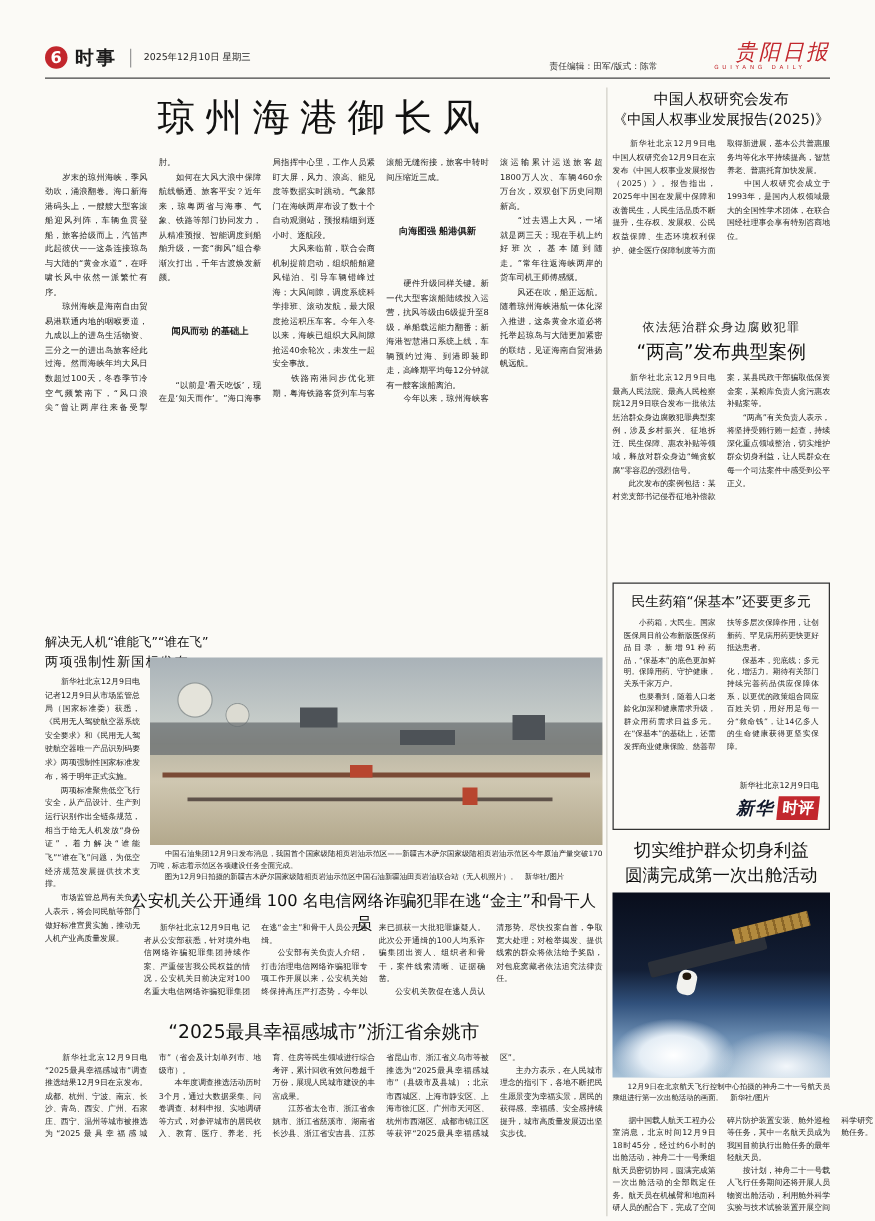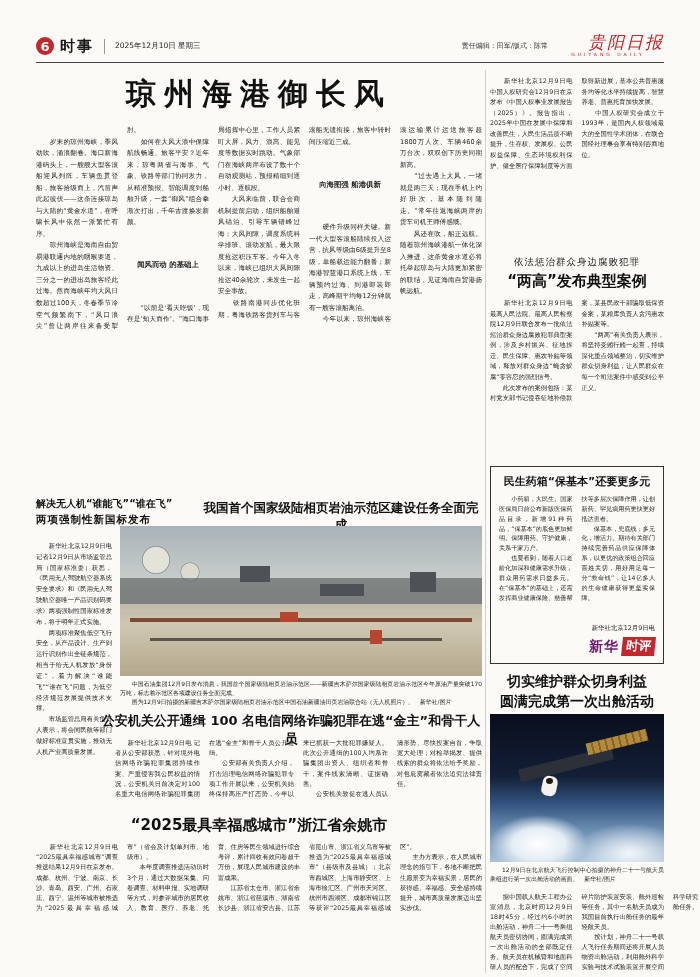--- a/index.html
+++ b/index.html
@@ -9,43 +9,43 @@
 
   
   .hdr{position:absolute;left:36px;right:36px;top:30px;height:32px;border-bottom:1px solid #444;
        display:flex;align-items:center;justify-content:space-between;}
   .hdr-left{display:flex;align-items:center;gap:6px;}
   .pgnum{width:18px;height:18px;border-radius:50%;background:#c2272d;color:#fff;font-weight:bold;
          font-size:13px;display:flex;align-items:center;justify-content:center;}
   .section{font-size:15px;font-weight:900;letter-spacing:2px;color:#1a1a1a;}
   .hdiv{width:1px;height:15px;background:#999;margin:0 4px;}
   .date{font-size:7.5px;color:#222;}
-  .hdr-right{display:flex;align-items:center;gap:4px;}
+  .hdr-right{display:flex;align-items:flex-end;gap:26px;}
   .editors{font-size:7px;color:#333;}
   .masthead{display:flex;flex-direction:column;align-items:center;line-height:1;}
   .mast-name{font-family:"DejaVu Serif",serif;font-weight:400;font-style:italic;
              font-size:17px;color:#c2272d;letter-spacing:2px;margin-left:36px;}
   .mast-sub{font-size:4.5px;color:#c2272d;letter-spacing:3px;margin-top:2px;}
 
   
   .colbody{column-gap:9px;text-align:justify;white-space:pre-line;color:#1c1c1c;}
   .tiny{font-size:6.6px;line-height:1.75;}
   .caption{font-size:5.9px;line-height:1.55;text-align:justify;white-space:pre-line;color:#222;}
-  .hl{font-weight:700;color:#111;}
+  .hl{font-weight:400;color:#111;}
   .center{text-align:center;}
   .subhead{font-weight:900;text-align:center;font-size:7.4px;margin:19px 0;break-inside:avoid;}
   .kicker{font-size:9.5px;letter-spacing:1px;text-align:center;color:#222;}
 
   .vrule{position:absolute;left:485px;top:70px;height:903px;border-left:1px solid #d2cfc8;}
 
   
   .cbox{position:absolute;left:490px;top:466px;width:174px;height:198px;border:1px solid #333;
         box-sizing:border-box;padding:7px 8px 5px 8px;}
   .badge-row{display:flex;justify-content:flex-end;align-items:center;gap:3px;margin-top:4px;}
-  .badge-xinhua{color:#701a75;font-weight:900;font-size:14px;letter-spacing:1px;}
+  .badge-xinhua{color:#0f172a;font-weight:900;font-style:italic;font-size:14px;letter-spacing:1px;}
   .badge-shiping{background:#c2272d;color:#fff;font-weight:900;font-size:12.5px;
                  padding:1px 4px;transform:skewX(-6deg);}
   .dateline{font-size:6.4px;text-align:right;color:#1c1c1c;margin-top:2px;}
 
   
   .photo{position:absolute;overflow:hidden;}
   .oil{background:
        radial-gradient(22px 22px at 36px 34px, #e4e3da 58%, #8f9696 62%, transparent 66%),
        radial-gradient(15px 15px at 70px 46px, #dcdbd2 56%, #8f9696 62%, transparent 66%),
        linear-gradient(180deg,#a9b2b8 0%,#c6ccc9 34%,#b9b5a4 46%,#cfc7b1 66%,#b3a88c 100%);}
@@ -101,28 +101,27 @@
 　　铁路南港同步优化班期，粤海铁路客货列车与客滚船无缝衔接，旅客中转时间压缩近三成。</div>
       <div class="subhead">向海图强 船港俱新</div>
       <div>　　硬件升级同样关键。新一代大型客滚船陆续投入运营，抗风等级由6级提升至8级，单船载运能力翻番；新海港智慧港口系统上线，车辆预约过海、到港即装即走，高峰期平均每12分钟就有一艘客滚船离泊。
 　　今年以来，琼州海峡客滚运输累计运送旅客超1800万人次、车辆460余万台次，双双创下历史同期新高。
 　　“过去遇上大风，一堵就是两三天；现在手机上约好班次，基本随到随走。”常年往返海峡两岸的货车司机王师傅感慨。
 　　风还在吹，船正远航。随着琼州海峡港航一体化深入推进，这条黄金水道必将托举起琼岛与大陆更加紧密的联结，见证海南自贸港扬帆远航。</div>
     </div>
   </div>
 
   <div class="abs" style="left:36px;top:497px;width:160px;">
-    <div class="hl" style="font-size:10px;line-height:1.45;">解决无人机“谁能飞”“谁在飞”</div>
+    <div class="hl" style="font-size:10px;line-height:1.45;margin-top:11px;">解决无人机“谁能飞”“谁在飞”</div>
     <div class="hl" style="font-size:10.5px;line-height:1.45;letter-spacing:1px;">两项强制性新国标发布</div>
   </div>
   <div class="abs colbody" style="left:36px;top:541px;width:76px;height:268px;column-count:1;font-size:6.3px;line-height:1.72;">　　新华社北京12月9日电 记者12月9日从市场监管总局（国家标准委）获悉，《民用无人驾驶航空器系统安全要求》和《民用无人驾驶航空器唯一产品识别码要求》两项强制性国家标准发布，将于明年正式实施。
 　　两项标准聚焦低空飞行安全，从产品设计、生产到运行识别作出全链条规范，相当于给无人机发放“身份证”，着力解决“谁能飞”“谁在飞”问题，为低空经济规范发展提供技术支撑。
 　　市场监管总局有关负责人表示，将会同民航等部门做好标准宣贯实施，推动无人机产业高质量发展。</div>
 
-  <div class="abs hl center" style="left:200px;top:500px;width:282px;font-size:12.5px;">我国首个国家级陆相页岩油示范区建设任务全面完成</div>
   <div class="photo oil" style="left:120px;top:526px;width:362px;height:150px;">
     <div class="op-band"></div>
     <div class="op-unit" style="left:120px;top:40px;width:30px;height:16px;"></div>
     <div class="op-unit" style="left:200px;top:58px;width:44px;height:12px;"></div>
     <div class="op-unit" style="left:290px;top:46px;width:26px;height:20px;"></div>
     <div class="op-rack"></div>
     <div class="op-rack2"></div>
     <div class="op-red" style="left:160px;top:86px;width:18px;height:10px;"></div>
     <div class="op-red" style="left:250px;top:104px;width:12px;height:14px;"></div>
   </div>
@@ -134,20 +133,22 @@
 　　公安部有关负责人介绍，打击治理电信网络诈骗犯罪专项工作开展以来，公安机关始终保持高压严打态势，今年以来已抓获一大批犯罪嫌疑人。此次公开通缉的100人均系诈骗集团出资人、组织者和骨干，案件线索清晰、证据确凿。
 　　公安机关敦促在逃人员认清形势、尽快投案自首，争取宽大处理；对检举揭发、提供线索的群众将依法给予奖励，对包庇窝藏者依法追究法律责任。</div>
 
   <div class="abs hl center" style="left:36px;top:816px;width:446px;font-size:15px;">“2025最具幸福感城市”浙江省余姚市</div>
   <div class="abs colbody" style="left:36px;top:842px;width:446px;height:130px;column-count:5;font-size:6.3px;line-height:1.62;">　　新华社北京12月9日电 “2025最具幸福感城市”调查推选结果12月9日在京发布。成都、杭州、宁波、南京、长沙、青岛、西安、广州、石家庄、西宁、温州等城市被推选为“2025最具幸福感城市”（省会及计划单列市、地级市）。
 　　本年度调查推选活动历时3个月，通过大数据采集、问卷调查、材料申报、实地调研等方式，对参评城市的居民收入、教育、医疗、养老、托育、住房等民生领域进行综合考评，累计回收有效问卷超千万份，展现人民城市建设的丰富成果。
 　　江苏省太仓市、浙江省余姚市、浙江省慈溪市、湖南省长沙县、浙江省安吉县、江苏省昆山市、浙江省义乌市等被推选为“2025最具幸福感城市”（县级市及县城）；北京市西城区、上海市静安区、上海市徐汇区、广州市天河区、杭州市西湖区、成都市锦江区等获评“2025最具幸福感城区”。
 　　主办方表示，在人民城市理念的指引下，各地不断把民生愿景变为幸福实景，居民的获得感、幸福感、安全感持续提升，城市高质量发展迈出坚实步伐。</div>
 
   <div class="abs" style="left:490px;top:70px;width:174px;">
+    <div class="hl center" style="font-size:12px;line-height:1.5;">中国人权研究会发布</div>
+    <div class="hl center" style="font-size:11.3px;line-height:1.5;">《中国人权事业发展报告(2025)》</div>
     <div class="colbody" style="column-count:2;height:134px;font-size:6.3px;line-height:1.68;margin-top:6px;">　　新华社北京12月9日电 中国人权研究会12月9日在京发布《中国人权事业发展报告（2025）》。报告指出，2025年中国在发展中保障和改善民生，人民生活品质不断提升，生存权、发展权、公民权益保障、生态环境权利保护、健全医疗保障制度等方面取得新进展，基本公共普惠服务均等化水平持续提高，智慧养老、普惠托育加快发展。
 　　中国人权研究会成立于1993年，是国内人权领域最大的全国性学术团体，在联合国经社理事会享有特别咨商地位。</div>
   </div>
 
   <div class="abs" style="left:490px;top:256px;width:174px;">
     <div class="kicker">依法惩治群众身边腐败犯罪</div>
     <div class="hl center" style="font-size:15px;margin-top:3px;">“两高”发布典型案例</div>
     <div class="colbody" style="column-count:2;height:152px;font-size:6.3px;line-height:1.68;margin-top:7px;">　　新华社北京12月9日电 最高人民法院、最高人民检察院12月9日联合发布一批依法惩治群众身边腐败犯罪典型案例，涉及乡村振兴、征地拆迁、民生保障、惠农补贴等领域，释放对群众身边“蝇贪蚁腐”零容忍的强烈信号。
 　　此次发布的案例包括：某村党支部书记侵吞征地补偿款案，某县民政干部骗取低保资金案，某粮库负责人贪污惠农补贴案等。
 　　“两高”有关负责人表示，将坚持受贿行贿一起查，持续深化重点领域整治，切实维护群众切身利益，让人民群众在每一个司法案件中感受到公平正义。</div>

